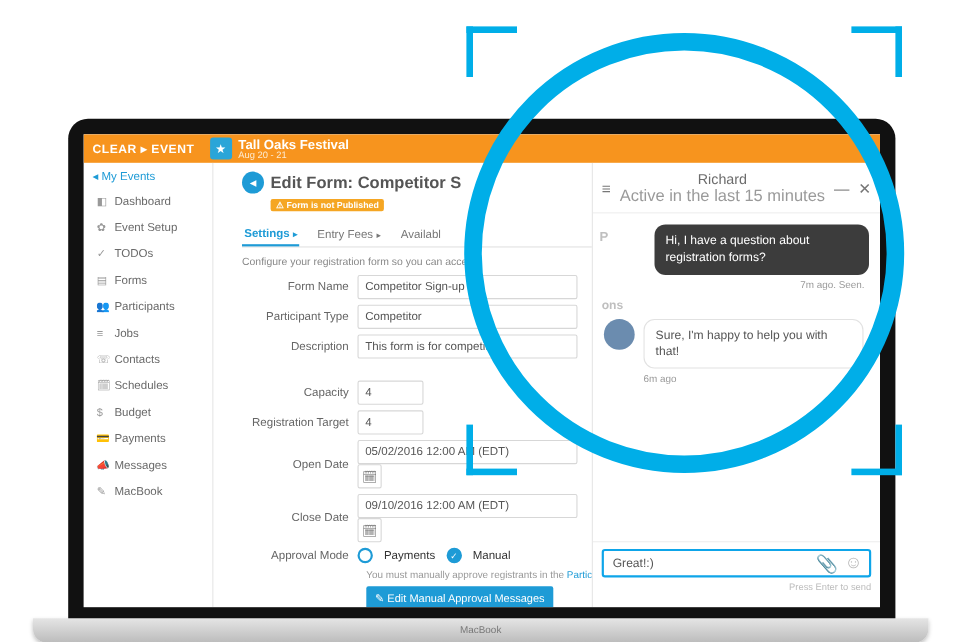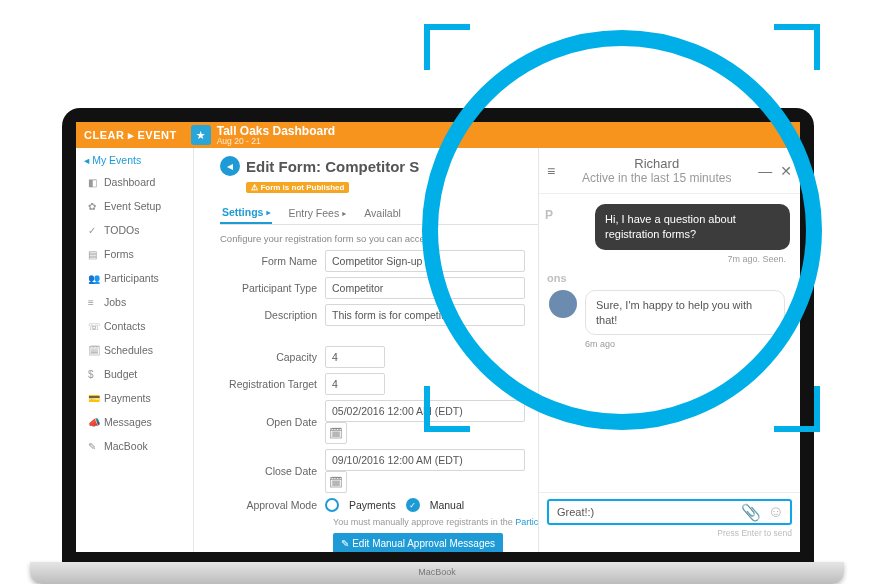--- a/index.html
+++ b/index.html
@@ -125,21 +125,21 @@
     background:#fff; border-left:1px solid #e6e6e6;
     display:flex; flex-direction:column;
   }
   .chat-head {
     height:46px;display:flex;align-items:center;padding:0 8px;
     border-bottom:1px solid #eee;
   }
   .chat-head .ham { color:#777; font-size:14px; cursor:pointer; }
   .chat-head .mid { flex:1; text-align:center; }
   .chat-head .name { color:#6c6c6c; font-size:13px; }
-  .chat-head .status { color:#9a9a9a; font-size:12px; }
+  .chat-head .status { color:#9a9a9a; font-size:15px; }
   .chat-head .min { color:#777; margin-right:8px; font-size:14px;cursor:pointer;}
   .chat-head .x { color:#777; font-size:14px; cursor:pointer;}
   .chat-body { flex:1; padding:10px 10px 0; overflow:hidden; }
   .bubble-out {
     background:#3c3c3c;color:#fff;border-radius:10px;padding:8px 10px;
     font-size:11px;max-width:195px;margin-left:auto;line-height:1.35;
   }
   .meta-r { text-align:right;color:#9a9a9a;font-size:9px;margin:4px 4px 12px 0;}
   .row-in { display:flex; gap:8px; align-items:flex-start;}
   .avatar { width:28px;height:28px;border-radius:50%;background:#6b8caf; }
@@ -171,21 +171,21 @@
 </style>
 </head>
 <body>
 
 <div class="laptop">
   <div class="screen">
     <div class="topbar">
       <span class="logo">CLEAR ▸ EVENT</span>
       <div class="starbox">★</div>
       <div>
-        <div class="event-title">Tall Oaks Dashboard</div>
+        <div class="event-title">Tall Oaks Festival</div>
         <div class="event-dates">Aug 20 - 21</div>
       </div>
     </div>
 
     <div class="body">
       <div class="sidebar">
         <div class="back">◂ <span>My Events</span></div>
         <ul>
           <li>
               <span class="ic">◧</span>

